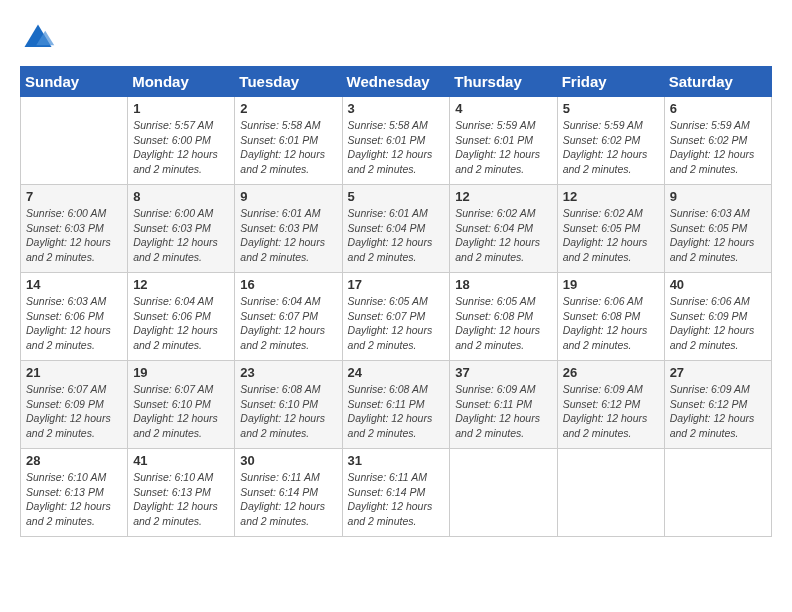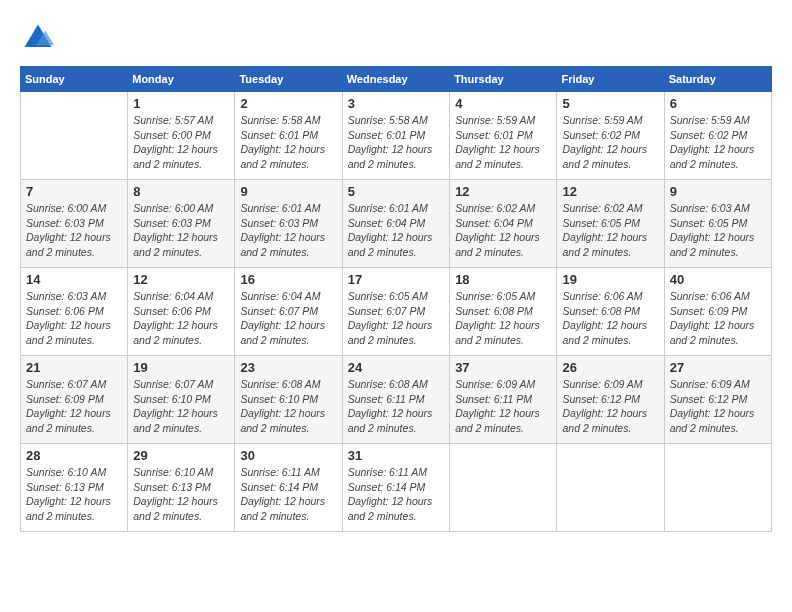--- a/index.html
+++ b/index.html
@@ -48,21 +48,21 @@
     }
     table {
       width: 100%;
       border-collapse: collapse;
       border: 1px solid #ccc;
     }
     thead tr th {
       background-color: #2962b8;
       color: #fff;
       padding: 6px 4px;
-      font-size: 11px;
+      font-size: 15px;
       font-weight: bold;
       text-align: left;
       border: 1px solid #2962b8;
     }
     tbody tr td {
       border: 1px solid #ccc;
       vertical-align: top;
       padding: 4px 5px;
       font-size: 11px;
       color: #333;
@@ -326,21 +326,21 @@
       </tr>
       <tr>
         <td>
           <span class="day-number">28</span>
           <div class="day-info" style="white-space: pre-line;">Sunrise: 6:10 AM
 Sunset: 6:13 PM
 Daylight: 12 hours
 and 2 minutes.</div>
         </td>
         <td>
-          <span class="day-number">29</span>
+          <span class="day-number">41</span>
           <div class="day-info" style="white-space: pre-line;">Sunrise: 6:10 AM
 Sunset: 6:13 PM
 Daylight: 12 hours
 and 2 minutes.</div>
         </td>
         <td>
           <span class="day-number">30</span>
           <div class="day-info" style="white-space: pre-line;">Sunrise: 6:11 AM
 Sunset: 6:14 PM
 Daylight: 12 hours

